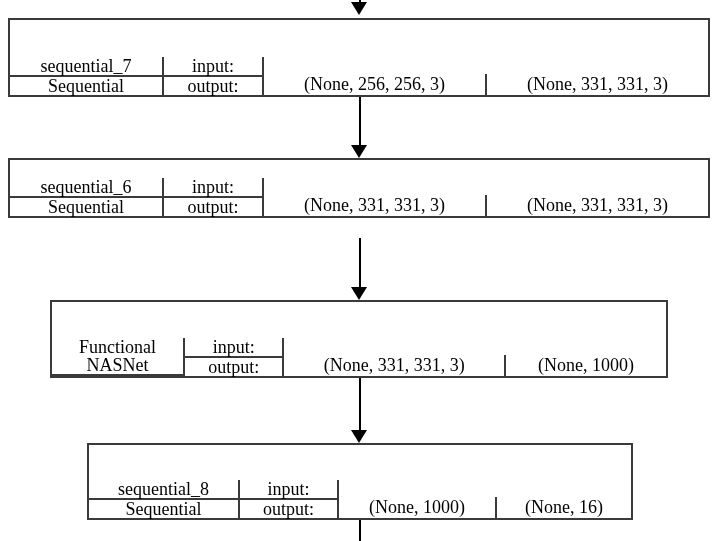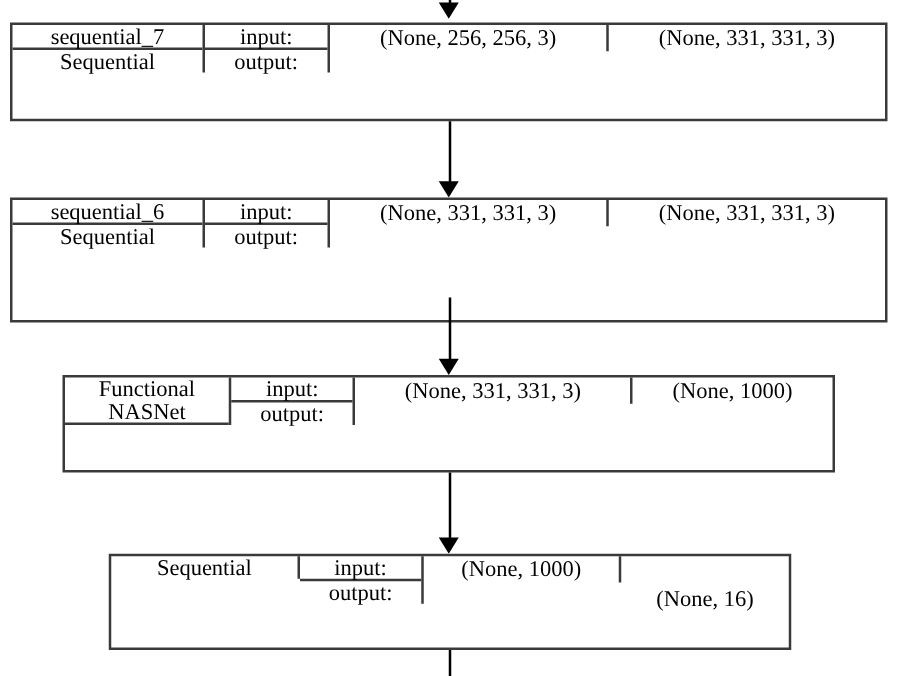--- a/index.html
+++ b/index.html
@@ -37,21 +37,21 @@
   }
 
   
   .node {
     position: absolute;
     box-sizing: border-box;
     border: 2px solid #3a3a3a;
     background: #ffffff;
     display: flex;
     flex-direction: row;
-    align-items: flex-start;
+    align-items: flex-end;
   }
   .col {
     box-sizing: border-box;
     display: flex;
     flex-direction: column;
     align-items: stretch;
     justify-content: center;
   }
   .col-sep {
     border-right: 2px solid #3a3a3a;
@@ -97,21 +97,21 @@
       <div class="cell cell-top">input:</div>
       <div class="cell">output:</div>
     </div>
     <div class="col-shape col-sep" style="width:223px;">(None, 256, 256, 3)</div>
     <div class="col-shape" style="width:221px;">(None, 331, 331, 3)</div>
   </div>
 
   <div class="edge" style="left:359px; top:97px; height:50px;"></div>
   <div class="arrowhead" style="left:351px; top:145px;"></div>
 
-  <div class="node" style="left:8px; top:158px; width:702px; height:100px;">
+  <div class="node" style="left:8px; top:158px; width:702px; height:60px;">
     <div class="col col-sep" style="width:154px;">
       <div class="cell cell-top">sequential_6</div>
       <div class="cell">Sequential</div>
     </div>
     <div class="col col-sep" style="width:100px;">
       <div class="cell cell-top">input:</div>
       <div class="cell">output:</div>
     </div>
     <div class="col-shape col-sep" style="width:223px;">(None, 331, 331, 3)</div>
     <div class="col-shape" style="width:221px;">(None, 331, 331, 3)</div>
@@ -131,20 +131,21 @@
     </div>
     <div class="col-shape col-sep" style="width:223px;">(None, 331, 331, 3)</div>
     <div class="col-shape" style="width:161px;">(None, 1000)</div>
   </div>
 
   <div class="edge" style="left:359px; top:378px; height:54px;"></div>
   <div class="arrowhead" style="left:351px; top:430px;"></div>
 
   <div class="node" style="left:87px; top:443px; width:546px; height:77px;">
     <div class="col col-sep" style="width:151px;">
+      <div class="cell cell-top">sequential_8</div>
       <div class="cell">Sequential</div>
     </div>
     <div class="col col-sep" style="width:99px;">
       <div class="cell cell-top">input:</div>
       <div class="cell">output:</div>
     </div>
     <div class="col-shape col-sep" style="width:158px;">(None, 1000)</div>
     <div class="col-shape" style="width:134px;margin-top:24px;">(None, 16)</div>
   </div>
 

